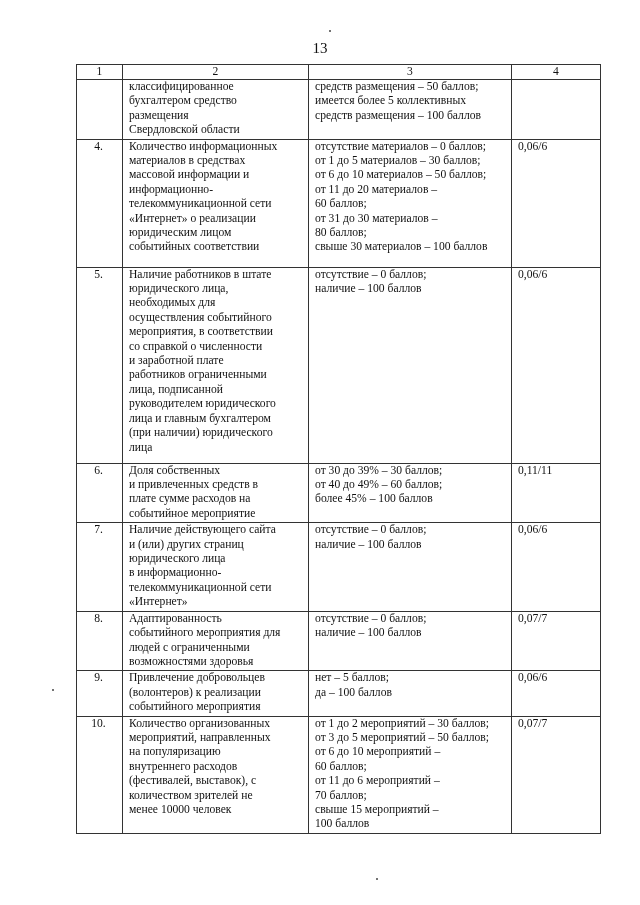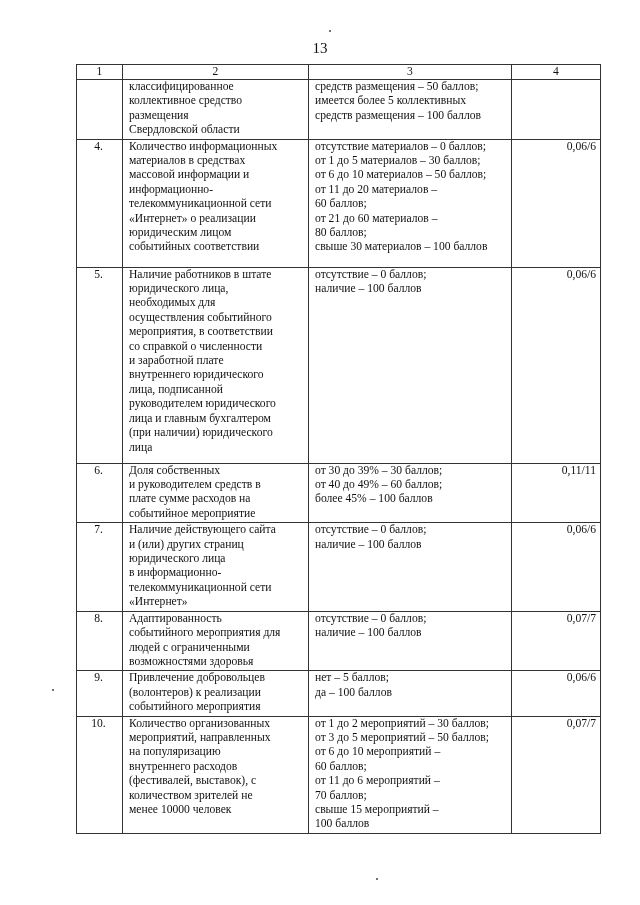--- a/index.html
+++ b/index.html
@@ -7,21 +7,21 @@
            font-family: "Liberation Serif", "DejaVu Serif", serif; color: #111; }
     .dot { position: absolute; width: 2px; height: 2px; background: #444; border-radius: 1px; }
     .page-number { position: absolute; top: 40px; left: 0; width: 640px; text-align: center;
                    font-size: 15px; }
     table.grid { position: absolute; left: 76px; top: 64px; border-collapse: collapse;
                  table-layout: fixed; width: 524px; }
     table.grid td { border: 1px solid #333; vertical-align: top; font-size: 11.6px;
                     line-height: 14.4px; padding: 0 4px 1px 6px; }
     table.grid tr.hdr td { text-align: center; padding: 0; line-height: 14px; }
     td.num { text-align: center; padding-right: 8px !important; }
-    td.weight { text-align: right; }
+    td.weight { text-align: left; }
     .line { display: block; white-space: nowrap; }
   </style>
 </head>
 <body>
 
 <div class="dot" style="left:329px; top:30px;"></div>
 <div class="dot" style="left:52px; top:689px;"></div>
 <div class="dot" style="left:376px; top:878px;"></div>
 
 <div class="page-number">13</div>
@@ -37,21 +37,21 @@
     <tr class="hdr">
       <td>1</td>
       <td>2</td>
       <td>3</td>
       <td>4</td>
     </tr>
   <tr>
         <td class="num"></td>
         <td>
           <span class="line">классифицированное</span>
-          <span class="line">коллективное средство</span>
+          <span class="line">бухгалтером средство</span>
           <span class="line">размещения</span>
           <span class="line">Свердловской области</span>
         </td>
         <td>
           <span class="line">средств размещения – 50 баллов;</span>
           <span class="line">имеется более 5 коллективных</span>
           <span class="line">средств размещения – 100 баллов</span>
         </td>
         <td class="weight"></td>
       </tr>
@@ -66,54 +66,54 @@
           <span class="line">«Интернет» о реализации</span>
           <span class="line">юридическим лицом</span>
           <span class="line">событийных соответствии</span>
         </td>
         <td>
           <span class="line">отсутствие материалов – 0 баллов;</span>
           <span class="line">от 1 до 5 материалов – 30 баллов;</span>
           <span class="line">от 6 до 10 материалов – 50 баллов;</span>
           <span class="line">от 11 до 20 материалов –</span>
           <span class="line">60 баллов;</span>
-          <span class="line">от 21 до 60 материалов –</span>
+          <span class="line">от 31 до 30 материалов –</span>
           <span class="line">80 баллов;</span>
           <span class="line">свыше 30 материалов – 100 баллов</span>
         </td>
         <td class="weight">0,06/6</td>
       </tr>
       <tr style="height: 196px;">
         <td class="num">5.</td>
         <td>
           <span class="line">Наличие работников в штате</span>
           <span class="line">юридического лица,</span>
           <span class="line">необходимых для</span>
           <span class="line">осуществления событийного</span>
           <span class="line">мероприятия, в соответствии</span>
           <span class="line">со справкой о численности</span>
           <span class="line">и заработной плате</span>
-          <span class="line">внутреннего юридического</span>
+          <span class="line">работников ограниченными</span>
           <span class="line">лица, подписанной</span>
           <span class="line">руководителем юридического</span>
           <span class="line">лица и главным бухгалтером</span>
           <span class="line">(при наличии) юридического</span>
           <span class="line">лица</span>
         </td>
         <td>
           <span class="line">отсутствие – 0 баллов;</span>
           <span class="line">наличие – 100 баллов</span>
         </td>
         <td class="weight">0,06/6</td>
       </tr>
       <tr style="height: 58px;">
         <td class="num">6.</td>
         <td>
           <span class="line">Доля собственных</span>
-          <span class="line">и руководителем средств в</span>
+          <span class="line">и привлеченных средств в</span>
           <span class="line">плате сумме расходов на</span>
           <span class="line">событийное мероприятие</span>
         </td>
         <td>
           <span class="line">от 30 до 39% – 30 баллов;</span>
           <span class="line">от 40 до 49% – 60 баллов;</span>
           <span class="line">более 45% – 100 баллов</span>
         </td>
         <td class="weight">0,11/11</td>
       </tr>

